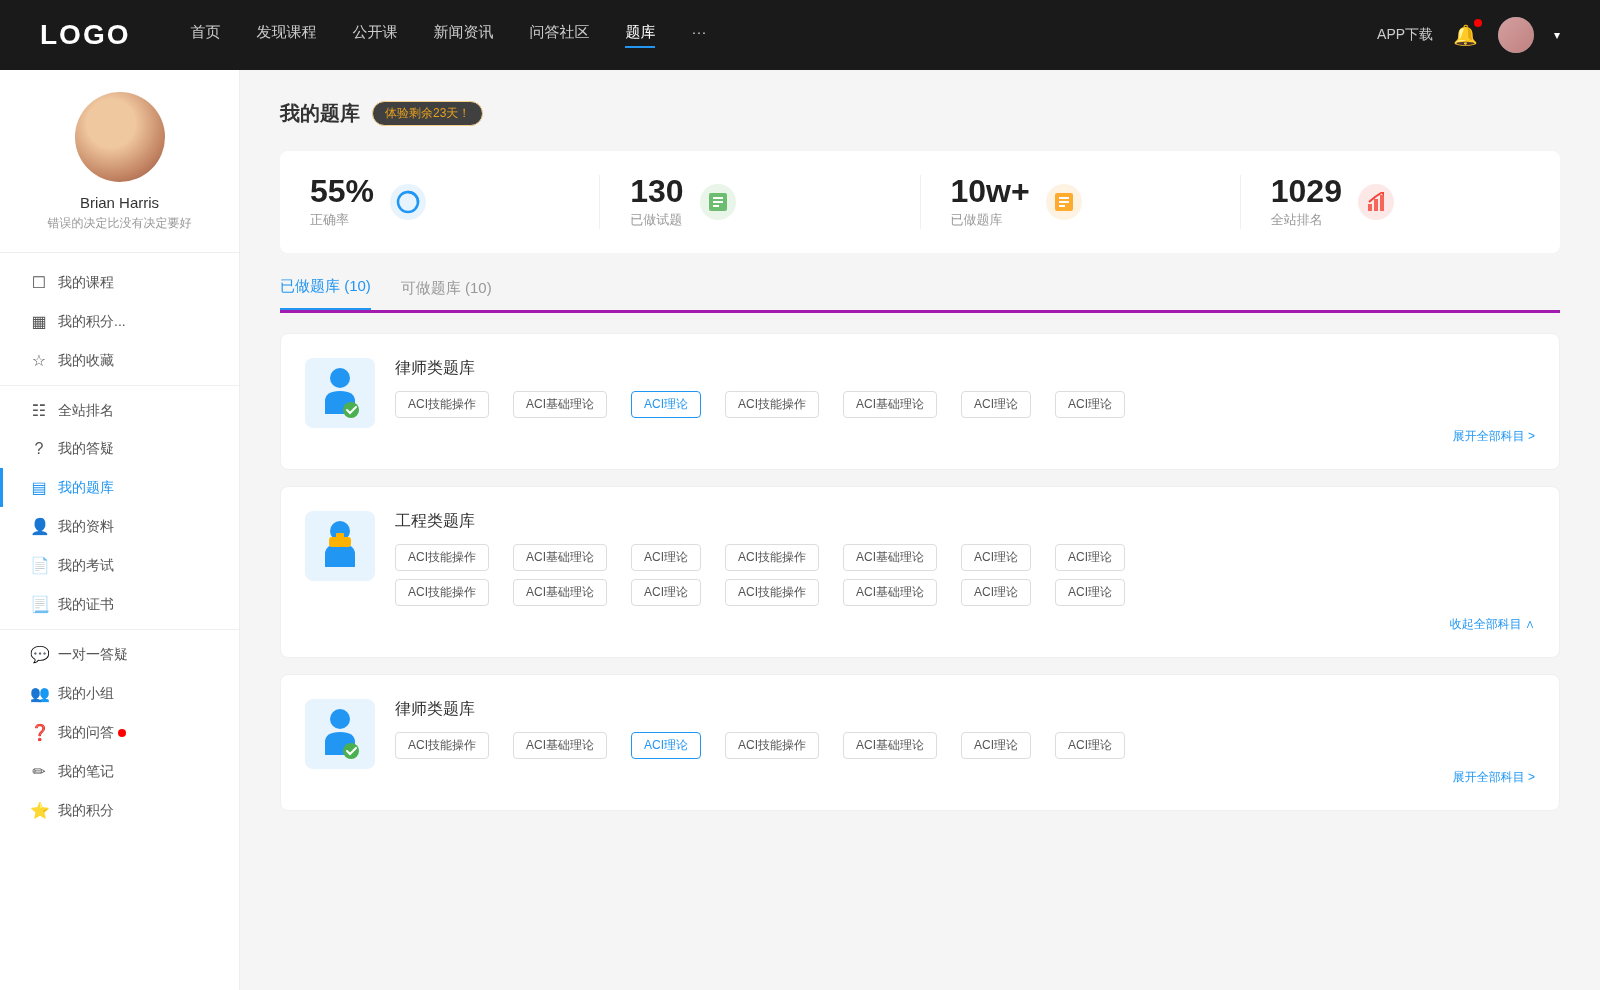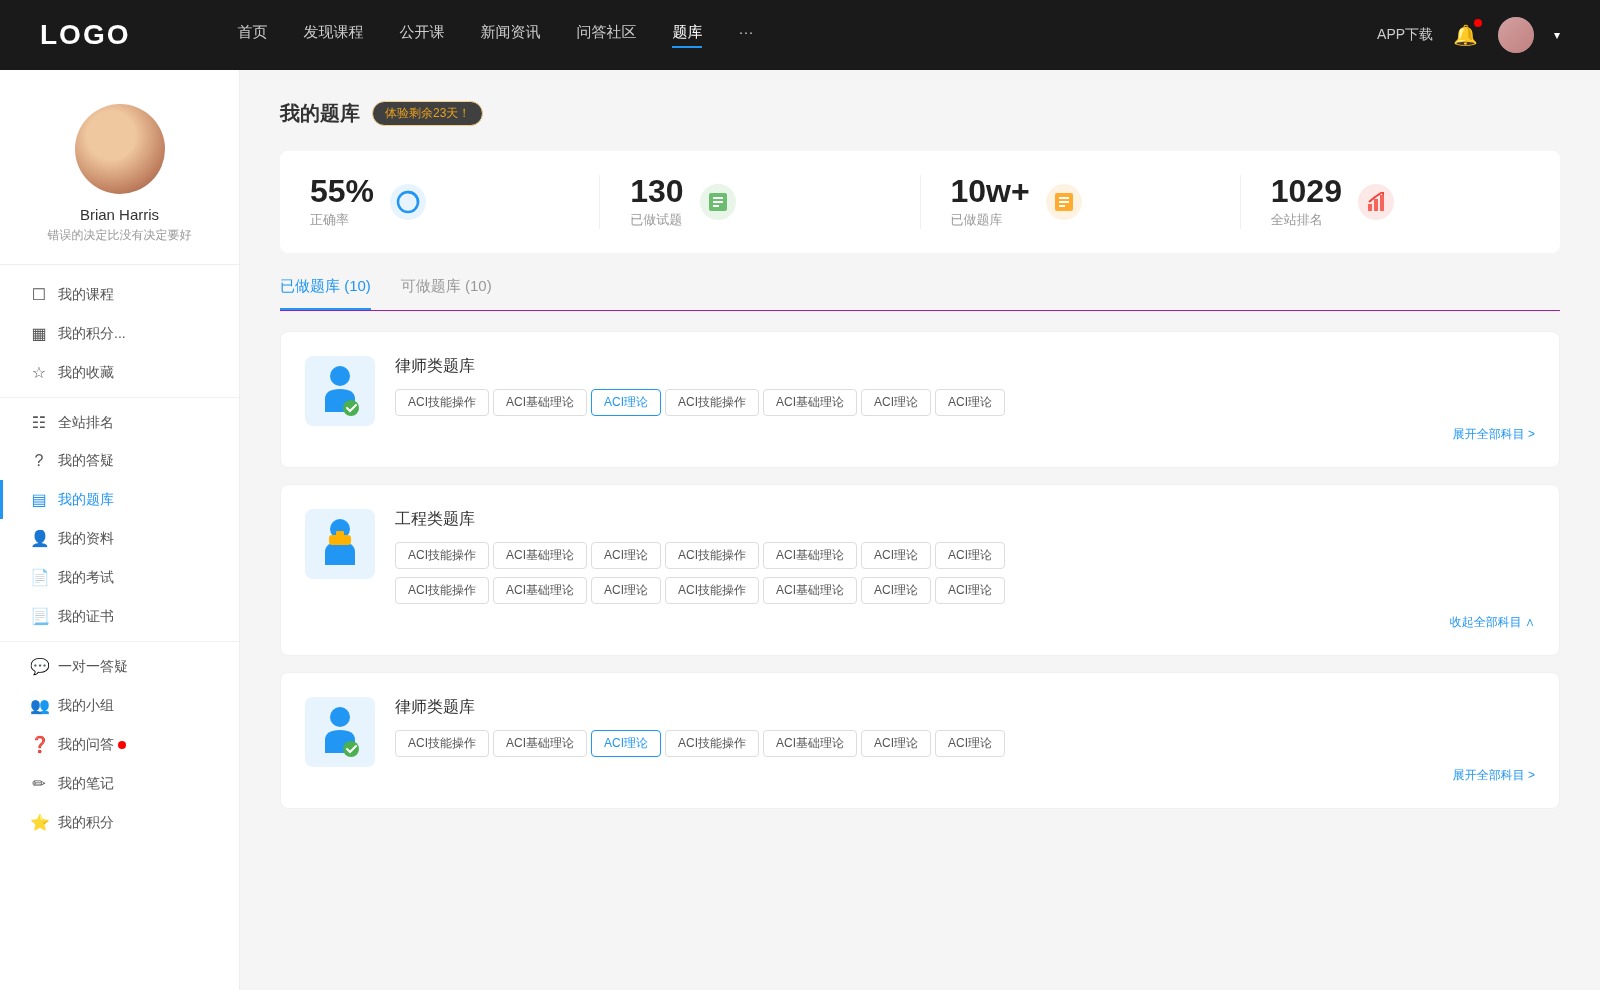--- a/index.html
+++ b/index.html
@@ -20,21 +20,20 @@
       color: white;
       font-size: 28px;
       font-weight: bold;
       letter-spacing: 2px;
       margin-right: 60px;
     }
     .header-nav {
       display: flex;
       gap: 36px;
       flex: 1;
-      margin-left: 47px;
     }
     .header-nav-item {
       color: #ccc;
       font-size: 15px;
       cursor: pointer;
       padding-bottom: 4px;
     }
     .header-nav-item.active {
       color: white;
       border-bottom: 2px solid #2196F3;
@@ -85,21 +84,21 @@
       display: flex;
       margin-top: 70px;
       min-height: 920px;
     }
 
     
     .sidebar {
       width: 240px;
       background: white;
       min-height: 920px;
-      padding-top: 34px;
+      padding-top: 22px;
       border-right: 1px solid #eee;
       flex-shrink: 0;
     }
     .sidebar-profile {
       display: flex;
       flex-direction: column;
       align-items: center;
       padding: 0 20px 20px;
       border-bottom: 1px solid #eee;
     }
@@ -234,21 +233,22 @@
     .stat-icon-blue { background: #e8f4fd; }
     .stat-icon-green { background: #e8f5e8; }
     .stat-icon-orange { background: #fef3e2; }
     .stat-icon-red { background: #fde8e8; }
 
     
     .tabs {
       display: flex;
       gap: 30px;
       margin-bottom: 20px;
-      border-bottom: 1px solid #a21caf;
+      border-bottom: 3px solid #a21caf;
+      align-items: flex-end;
     }
     .tab-item {
       font-size: 15px;
       color: #999;
       cursor: pointer;
       padding-bottom: 12px;
     }
     .tab-item.active {
       color: #2196F3;
       border-bottom: 2px solid #2196F3;
@@ -280,21 +280,21 @@
     .bank-content { flex: 1; }
     .bank-title {
       font-size: 16px;
       font-weight: 400;
       color: #333;
       margin-bottom: 12px;
     }
     .bank-tags {
       display: flex;
       flex-wrap: wrap;
-      gap: 4px;
+      gap: 24px;
     }
     .tag {
       padding: 4px 12px;
       border-radius: 4px;
       font-size: 12px;
       border: 1px solid #ddd;
       color: #555;
       cursor: pointer;
       background: white;
     }

